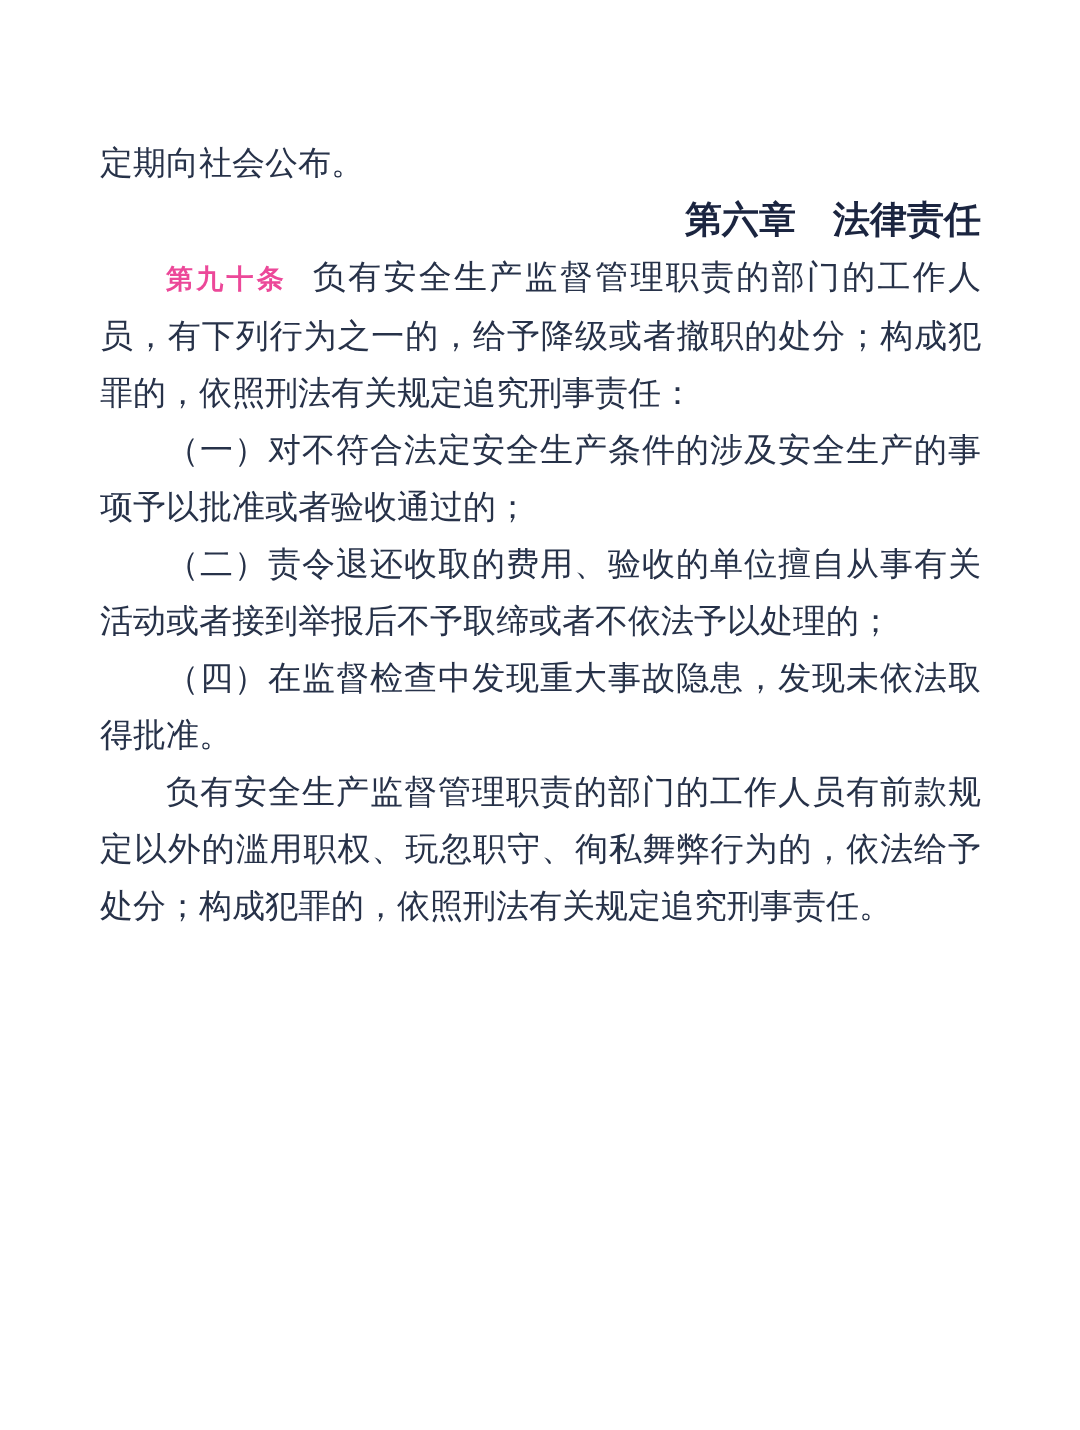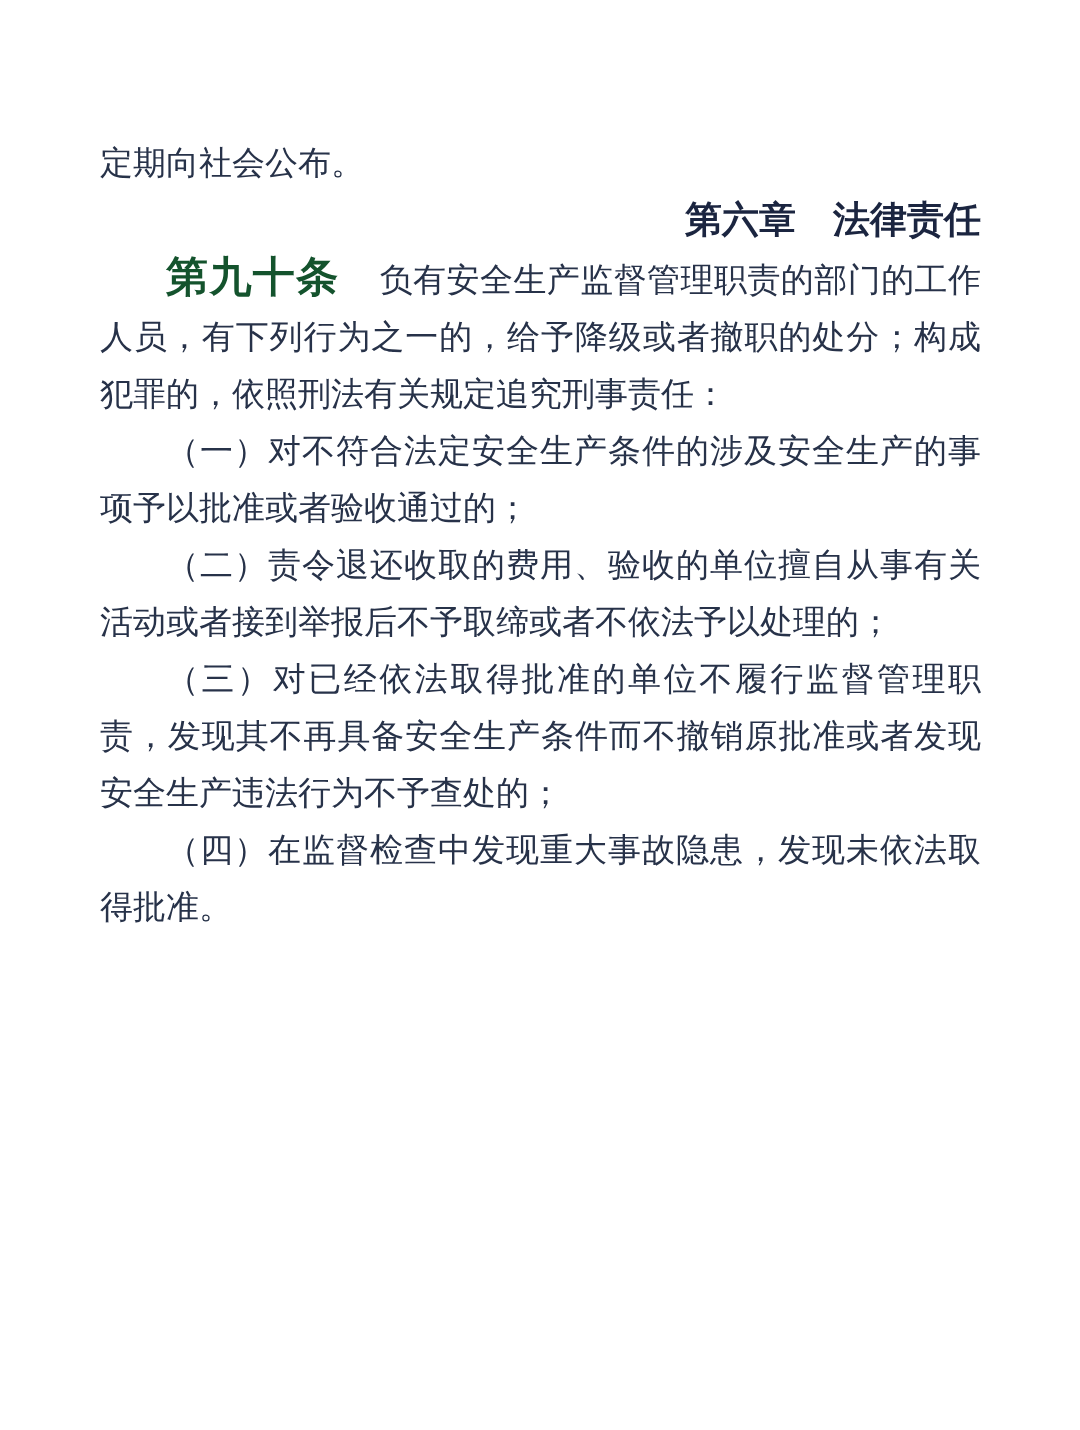--- a/index.html
+++ b/index.html
@@ -39,40 +39,40 @@
     text-indent: 0;
     font-family: "DejaVu Sans", "Liberation Sans", sans-serif;
     font-weight: bold;
     font-size: 37px;
     line-height: 57px;
     color: #1b2540;
   }
   .article-number {
     font-family: "DejaVu Sans", "Liberation Sans", sans-serif;
     font-weight: bold;
-    font-size: 42px;
-    color: #14532d;
+    font-size: 27px;
+    color: #ec4899;
     margin-right: 0.95em;
     letter-spacing: 1px;
   }
 </style>
 </head>
 <body>
 
 <div class="page">
 
   <p class="para">定期向社会公布。</p>
 
   <h2 class="chapter-heading">第六章　法律责任</h2>
 
   <p class="para indent"><span class="article-number">第九十条</span><span>负有安全生产监督管理职责的部门的工作人员，有下列行为之一的，给予降级或者撤职的处分；构成犯罪的，依照刑法有关规定追究刑事责任：</span></p>
 
   <p class="para indent">（一）对不符合法定安全生产条件的涉及安全生产的事项予以批准或者验收通过的；</p>
 
   <p class="para indent">（二）责令退还收取的费用、验收的单位擅自从事有关活动或者接到举报后不予取缔或者不依法予以处理的；</p>
 
-  <p class="para indent">（三）对已经依法取得批准的单位不履行监督管理职责，发现其不再具备安全生产条件而不撤销原批准或者发现安全生产违法行为不予查处的；</p>
 
   <p class="para indent">（四）在监督检查中发现重大事故隐患，发现未依法取得批准。</p>
 
+  <p class="para indent">负有安全生产监督管理职责的部门的工作人员有前款规定以外的滥用职权、玩忽职守、徇私舞弊行为的，依法给予处分；构成犯罪的，依照刑法有关规定追究刑事责任。</p>
 
 
 </div>
 
 </body></html>

